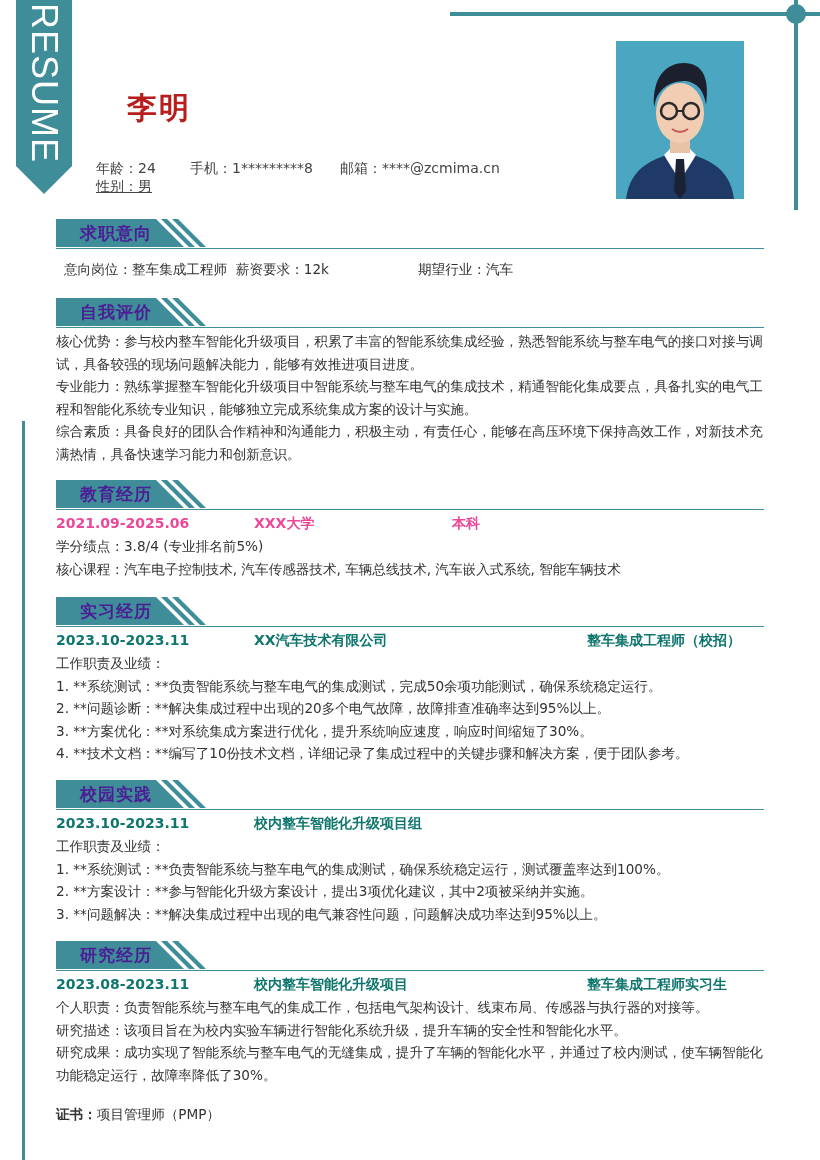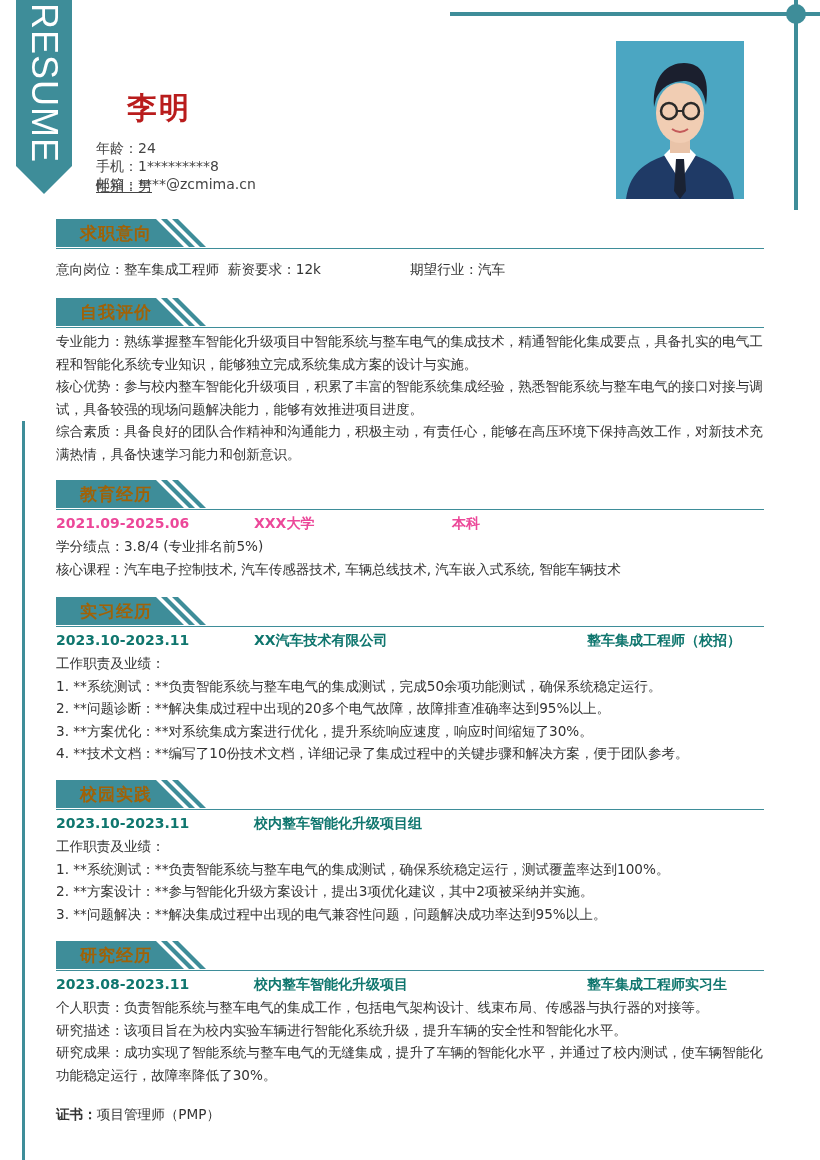--- a/index.html
+++ b/index.html
@@ -26,21 +26,21 @@
   .name { position: absolute; left: 96px; top: 88px; font-size: 30px; font-weight: bold; color: #b91c1c; letter-spacing: 2px; margin-left: 31px; }
   .info-row { position: absolute; left: 96px; font-size: 14px; color: #444; display: flex; }
   .info-row .item { margin-right: 30px; white-space: nowrap; }
   .photo { position: absolute; left: 616px; top: 41px; width: 128px; height: 158px; background: #4aa4c0; overflow: hidden; }
 
   
   .section { position: absolute; left: 56px; width: 708px; }
   .sec-head { position: relative; height: 30px; border-bottom: 1.5px solid #3e8d99; }
   .sec-tab { position: absolute; left: 0; top: 0; height: 28px; }
   .sec-title {
-    position: absolute; left: 24px; top: 3px; font-size: 17px; font-weight: bold; color: #a16207; letter-spacing: 1px;
+    position: absolute; left: 24px; top: 3px; font-size: 17px; font-weight: bold; color: #4c1d95; letter-spacing: 1px;
   }
   .sec-body { font-size: 13.6px; line-height: 22.5px; color: #333; padding-top: 2px; }
   .sec-body p { white-space: normal; }
   .row4 { display: flex; font-weight: bold; color: #ec4899; font-size: 14px; line-height: 23px; }
   .row4 .c1 { width: 198px; }
   .row4 .c2 { width: 198px; }
   .row4 .c3 { width: 135px; }
   .row4 .c4 { flex: 1; }
   .row3 { display: flex; font-weight: bold; color: #0f766e; font-size: 14px; line-height: 23px; }
   .row3 .c1 { width: 198px; }
@@ -60,21 +60,21 @@
 </div>
 <div class="resume-word">
   <span>RESUME</span>
 </div>
 <div class="top-line"></div>
 <div class="right-line"></div>
 <div class="corner-dot"></div>
 <div class="left-line"></div>
 
 <div class="name">李明</div>
-<div class="info-row" style="top:140px;flex-direction:column;">
+<div class="info-row" style="top:160px;">
   <span class="item" style="width:64px;"><span>年龄：</span><span>24</span></span>
   <span class="item" style="width:120px;"><span>手机：</span><span>1*********8</span></span>
   <span class="item"><span>邮箱：</span><span>****@zcmima.cn</span></span>
 </div>
 <div class="info-row" style="top:178px;text-decoration:underline;">
   <span class="item"><span>性别：</span><span>男</span></span>
 </div>
 <div class="photo">
   <svg width="128" height="158" viewBox="0 0 128 158">
     <rect width="128" height="158" fill="#4ba6c2"></rect>
@@ -101,38 +101,38 @@
 
 <div class="section" style="top:219px;">
   <div class="sec-head">
     <svg class="sec-tab" width="150" height="28" viewBox="0 0 150 28">
       <polygon points="0,0 100,0 128,28 0,28" fill="#3e8d99"></polygon>
       <polygon points="105,0 111,0 139,28 133,28" fill="#3e8d99"></polygon>
       <polygon points="116,0 122,0 150,28 144,28" fill="#3e8d99"></polygon>
     </svg>
     <div class="sec-title">求职意向</div>
   </div>
-  <div class="sec-body intent" style="padding-top:9px;">
+  <div class="sec-body intent" style="padding-top:9px;margin-left:8px;">
     <span class="a"><span>意向岗位：整车集成工程师</span>&nbsp;&nbsp;<span>薪资要求：12k</span></span>
     <span>期望行业：汽车</span>
   </div>
 </div>
 
 <div class="section" style="top:298px;">
   <div class="sec-head">
     <svg class="sec-tab" width="150" height="28" viewBox="0 0 150 28">
       <polygon points="0,0 100,0 128,28 0,28" fill="#3e8d99"></polygon>
       <polygon points="105,0 111,0 139,28 133,28" fill="#3e8d99"></polygon>
       <polygon points="116,0 122,0 150,28 144,28" fill="#3e8d99"></polygon>
     </svg>
     <div class="sec-title">自我评价</div>
   </div>
   <div class="sec-body">
+    <p>核心优势：参与校内整车智能化升级项目，积累了丰富的智能系统集成经验，熟悉智能系统与整车电气的接口对接与调试，具备较强的现场问题解决能力，能够有效推进项目进度。</p>
     <p>专业能力：熟练掌握整车智能化升级项目中智能系统与整车电气的集成技术，精通智能化集成要点，具备扎实的电气工程和智能化系统专业知识，能够独立完成系统集成方案的设计与实施。</p>
-    <p>核心优势：参与校内整车智能化升级项目，积累了丰富的智能系统集成经验，熟悉智能系统与整车电气的接口对接与调试，具备较强的现场问题解决能力，能够有效推进项目进度。</p>
     <p>综合素质：具备良好的团队合作精神和沟通能力，积极主动，有责任心，能够在高压环境下保持高效工作，对新技术充满热情，具备快速学习能力和创新意识。</p>
   </div>
 </div>
 
 <div class="section" style="top:480px;">
   <div class="sec-head">
     <svg class="sec-tab" width="150" height="28" viewBox="0 0 150 28">
       <polygon points="0,0 100,0 128,28 0,28" fill="#3e8d99"></polygon>
       <polygon points="105,0 111,0 139,28 133,28" fill="#3e8d99"></polygon>
       <polygon points="116,0 122,0 150,28 144,28" fill="#3e8d99"></polygon>

